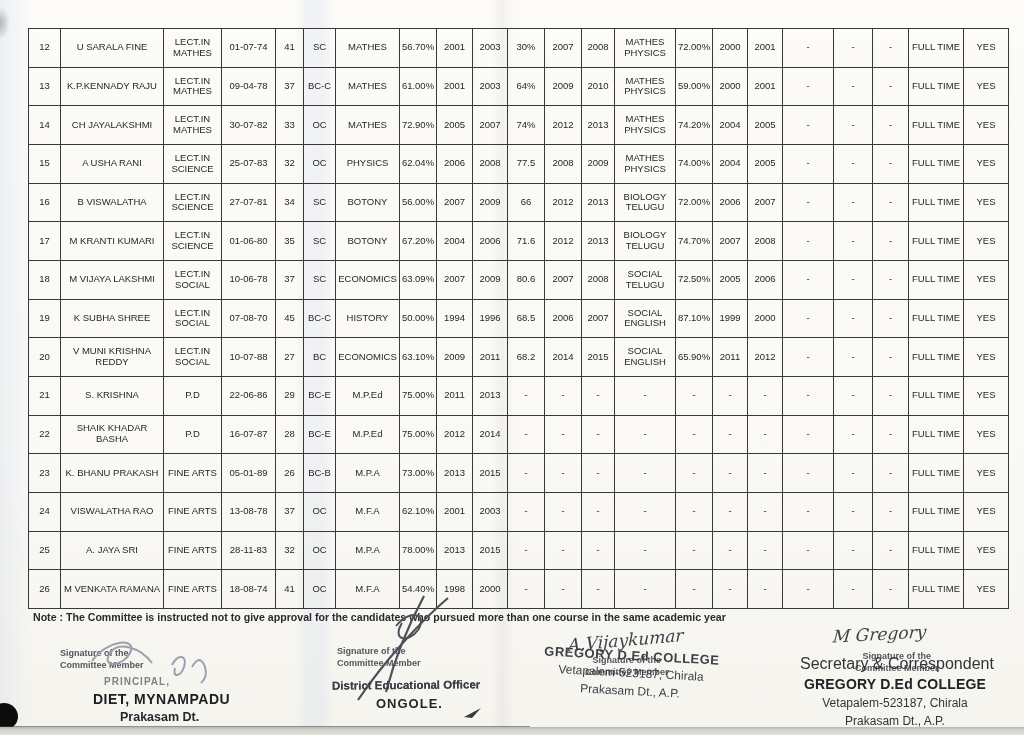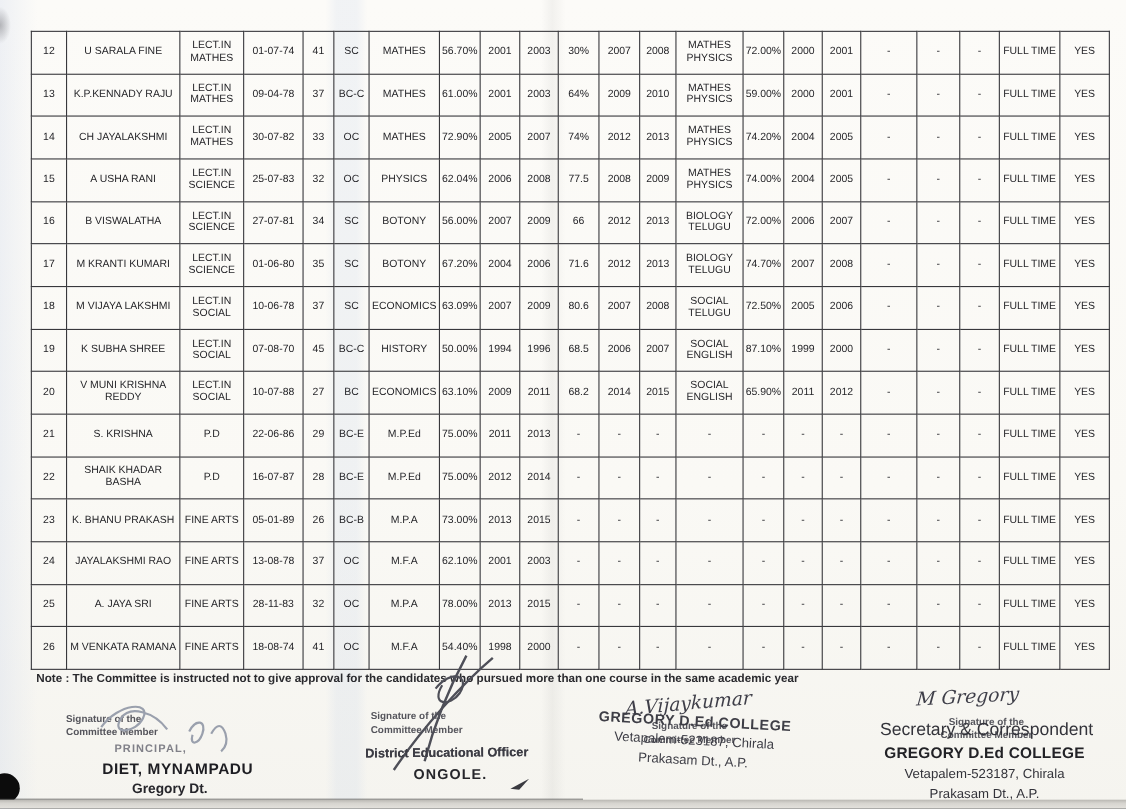--- a/index.html
+++ b/index.html
@@ -371,21 +371,21 @@
           <td>-</td>
           <td>-</td>
           <td>-</td>
           <td>-</td>
           <td>-</td>
           <td>FULL TIME</td>
           <td>YES</td>
         </tr>
         <tr>
           <td>24</td>
-          <td>JAYALAKSHMI RAO</td>
+          <td>VISWALATHA RAO</td>
           <td>FINE ARTS</td>
           <td>13-08-78</td>
           <td>37</td>
           <td>OC</td>
           <td>M.F.A</td>
           <td>62.10%</td>
           <td>2001</td>
           <td>2003</td>
           <td>-</td>
           <td>-</td>
@@ -457,21 +457,21 @@
     <div>Signature of the</div>
     <div>Committee Member</div>
   </div>
   <svg class="svg-mark" style="left:80px;top:633px;" width="150" height="62" viewBox="0 0 150 62">
     <path d="M12,28 C28,6 58,4 50,20 C44,33 20,36 30,20 C38,8 60,14 72,30" stroke="#9aa0ad" stroke-width="2" fill="none"></path>
     <path d="M92,32 c6,-12 16,-10 12,2 c-3,9 -12,12 -9,1" stroke="#9aa0ad" stroke-width="2" fill="none"></path>
     <path d="M112,34 q8,-14 13,0 q3,10 -4,16" stroke="#9aa0ad" stroke-width="2" fill="none"></path>
   </svg>
   <div class="stamp b1-stamp1">PRINCIPAL,</div>
   <div class="stamp b1-stamp2">DIET, MYNAMPADU</div>
-  <div class="stamp b1-stamp3">Gregory Dt.</div>
+  <div class="stamp b1-stamp3">Prakasam Dt.</div>
 
   <div class="sig-label" style="left:337px;top:645px;">
     <div>Signature of the</div>
     <div>Committee Member</div>
   </div>
   <svg class="svg-mark" style="left:340px;top:592px;" width="130" height="118" viewBox="0 0 130 118">
     <path d="M18,108 C45,68 82,28 108,6" stroke="#4e4f58" stroke-width="2.2" fill="none"></path>
     <path d="M84,4 C70,30 56,62 46,100" stroke="#4e4f58" stroke-width="2.2" fill="none"></path>
     <path d="M56,34 c14,-18 32,-12 22,4 c-9,13 -27,11 -16,-7" stroke="#4e4f58" stroke-width="2" fill="none"></path>
   </svg>

